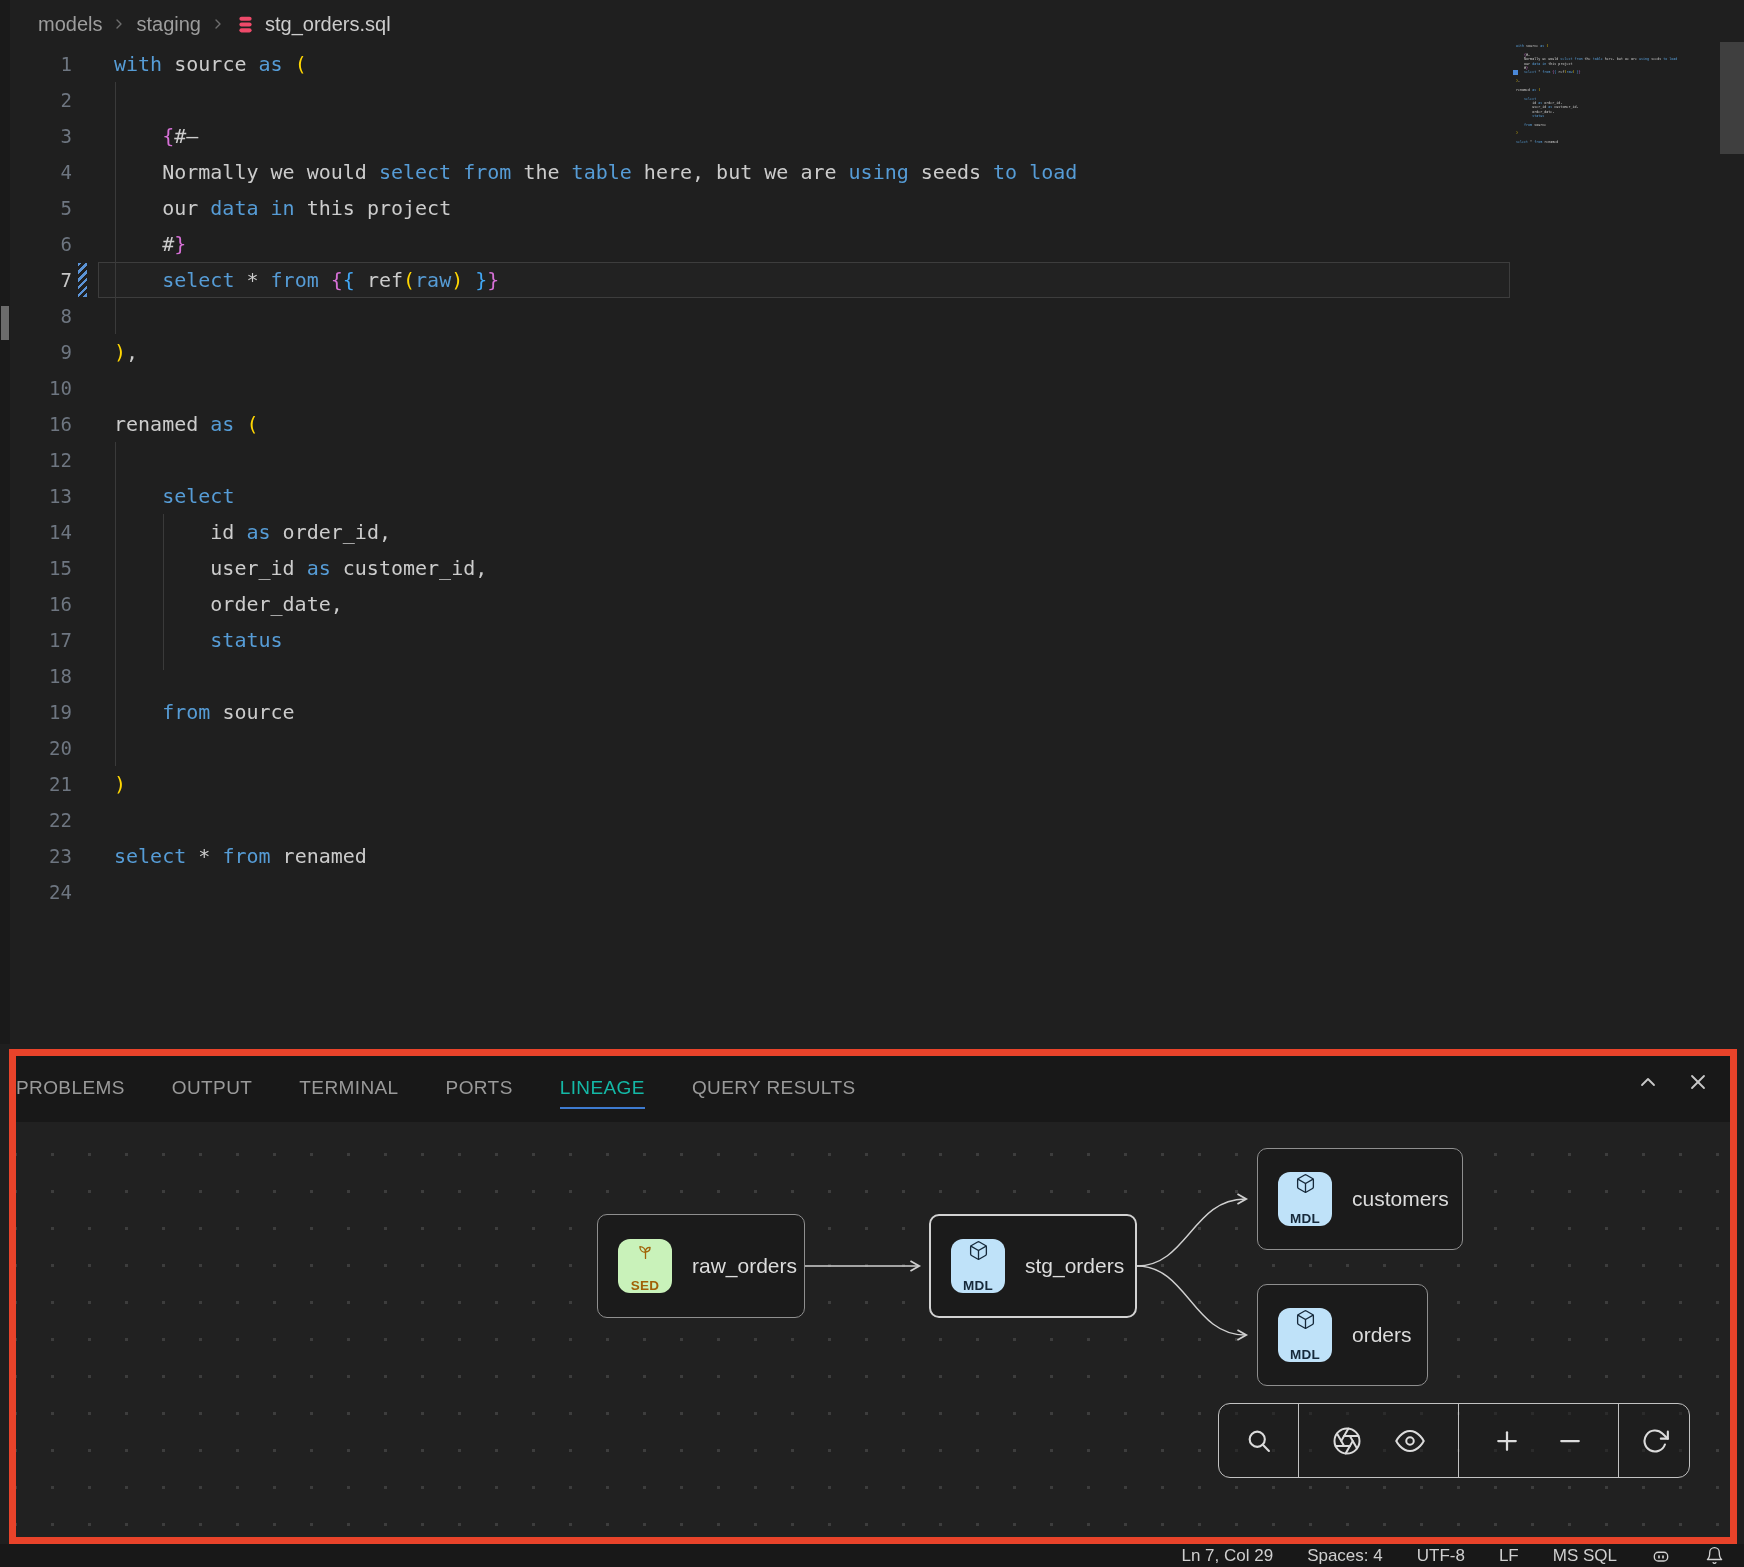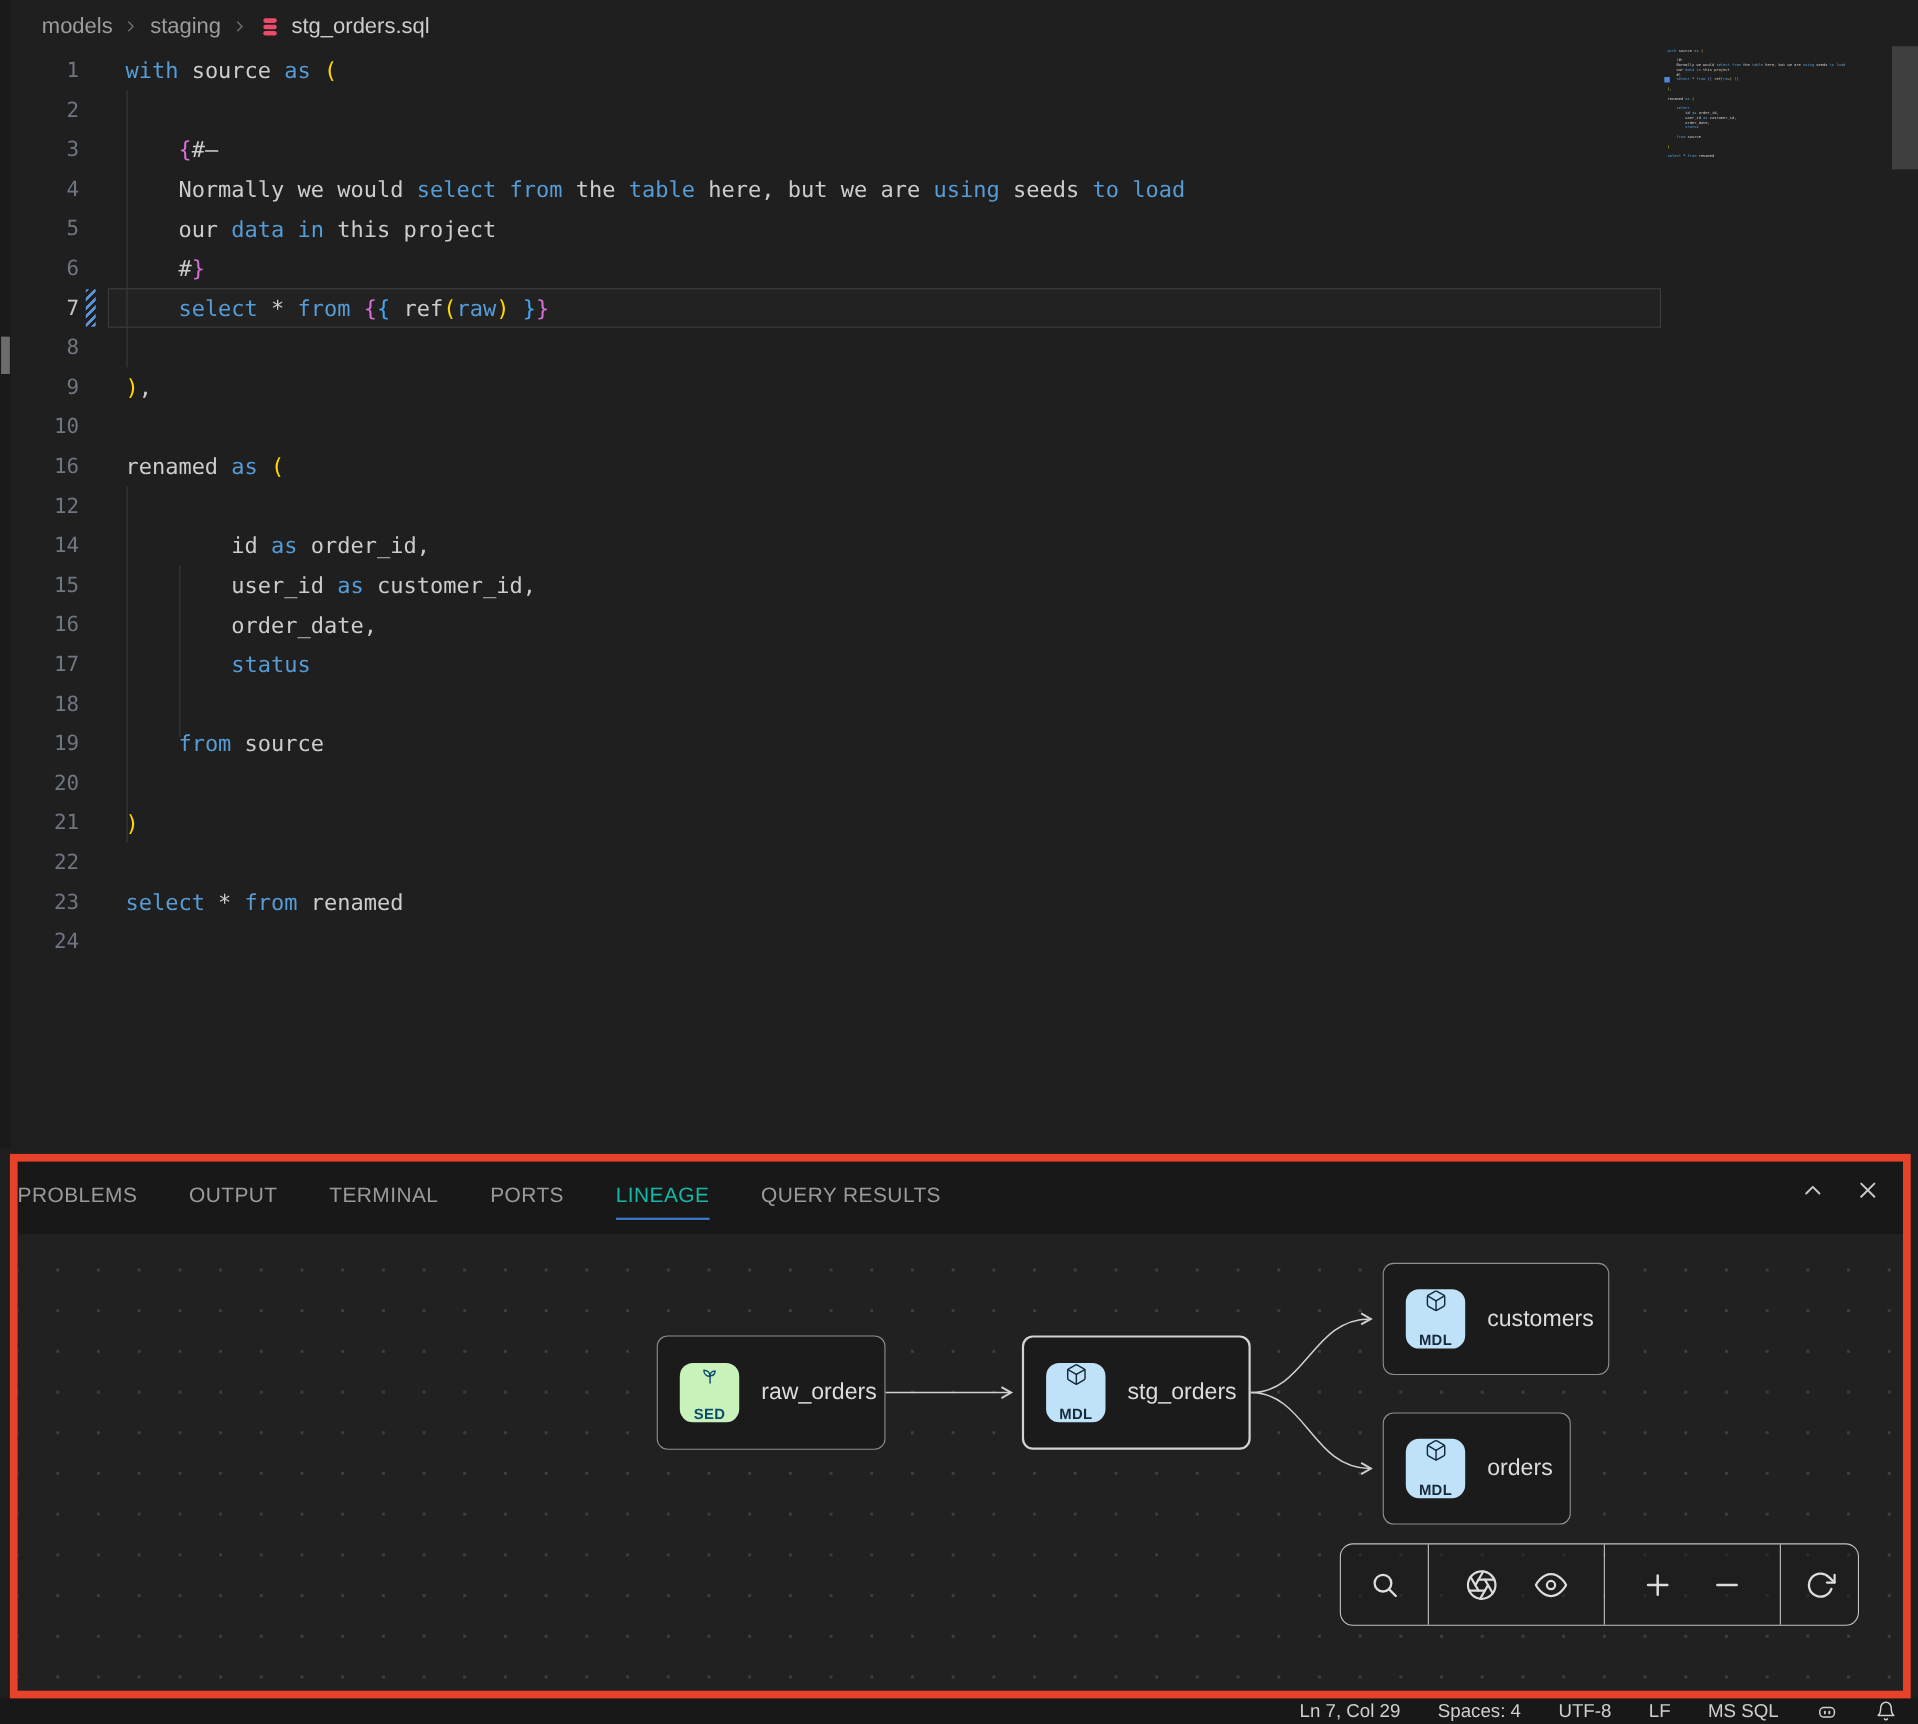--- a/index.html
+++ b/index.html
@@ -62,21 +62,21 @@
 
   .lnode{position:absolute;background:#1b1b1b;border:1.5px solid #8f8f8f;border-radius:10px;
     display:flex;align-items:center;gap:20px;padding-left:20px;box-sizing:border-box;cursor:pointer;}
   .lnode.selected{border:2px solid #d2d2d2;}
   .n-raw{left:597px;top:1214px;width:208px;height:104px;}
   .n-stg{left:929px;top:1214px;width:208px;height:104px;}
   .n-cust{left:1257px;top:1148px;width:206px;height:102px;}
   .n-ord{left:1257px;top:1284px;width:171px;height:102px;}
   .badge{width:54px;height:54px;border-radius:12px;display:flex;flex-direction:column;align-items:center;
     justify-content:center;gap:13px;color:#1c2b1c;flex:0 0 auto;}
-  .badge.seed{background:var(--seedbg);color:#0c4a6e;}
+  .badge.seed{background:var(--seedbg);color:#a16207;}
   .badge.model{background:var(--mdlbg);color:#16293a;}
   .badge .btxt{font-size:13.5px;font-weight:600;letter-spacing:.3px;font-family:"Liberation Sans",sans-serif;}
   .nlabel{font-size:21px;color:#dcdcdc;white-space:nowrap;}
 
   .ltoolbar{position:absolute;left:1218px;top:1403px;width:472px;height:75px;
     border:1.5px solid #c2c2c2;border-radius:12px;display:grid;grid-template-columns:80px 160px 160px 72px;
     box-sizing:border-box;background:rgba(30,30,30,0.55);}
   .tcell{display:flex;align-items:center;justify-content:space-evenly;border-right:1.5px solid #c2c2c2;}
   .tcell:last-child{border-right:none;}
   .tbtn{color:#dcdcdc;cursor:pointer;display:flex;align-items:center;justify-content:center;}
@@ -172,20 +172,24 @@
           <span class="ln">10</span>
           <span class="ctext"> </span>
         </div>
         <div class="crow">
           <span class="ln">16</span>
           <span class="ctext"><span class="tk-w">renamed </span><span class="tk-k">as</span><span class="tk-w"> </span><span class="tk-y">(</span></span>
         </div>
         <div class="crow">
           <span class="ln">12</span>
           <span class="ctext"> </span>
+        </div>
+        <div class="crow">
+          <span class="ln">13</span>
+          <span class="ctext"><span class="tk-w">    </span><span class="tk-k">select</span></span>
         </div>
         <div class="crow">
           <span class="ln">14</span>
           <span class="ctext"><span class="tk-w">        id </span><span class="tk-k">as</span><span class="tk-w"> order_id,</span></span>
         </div>
         <div class="crow">
           <span class="ln">15</span>
           <span class="ctext"><span class="tk-w">        user_id </span><span class="tk-k">as</span><span class="tk-w"> customer_id,</span></span>
         </div>
         <div class="crow">

